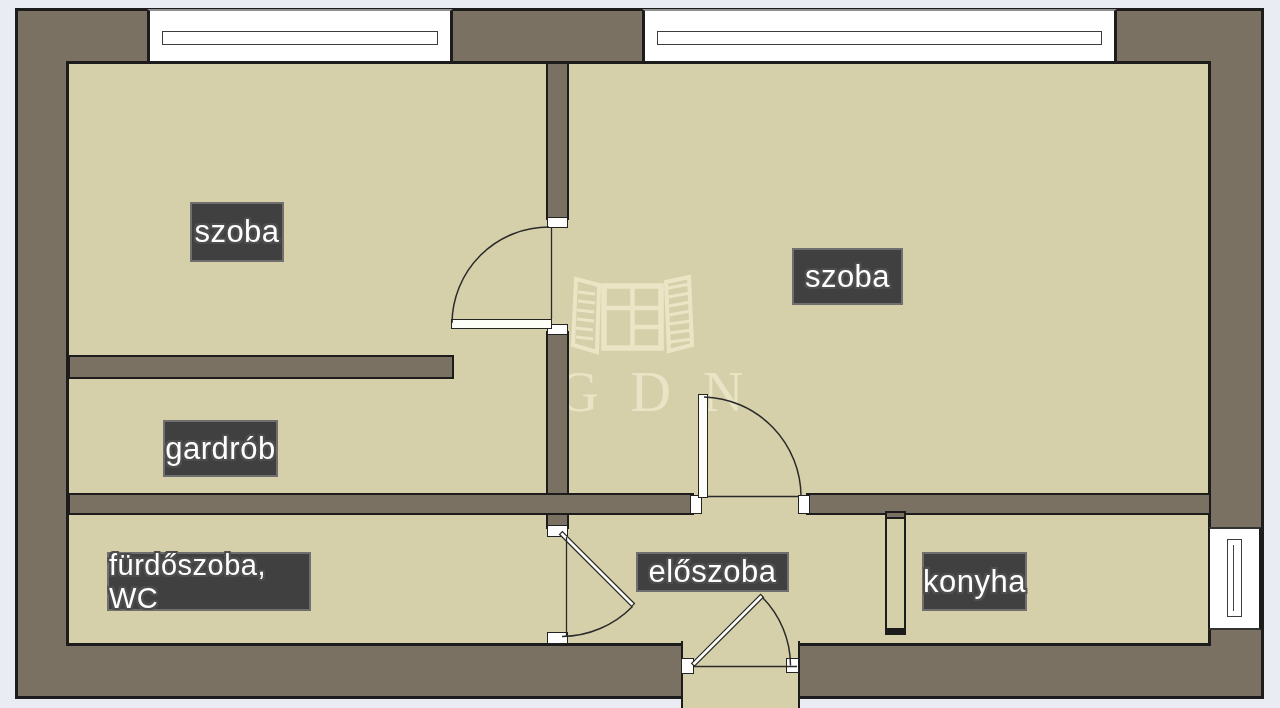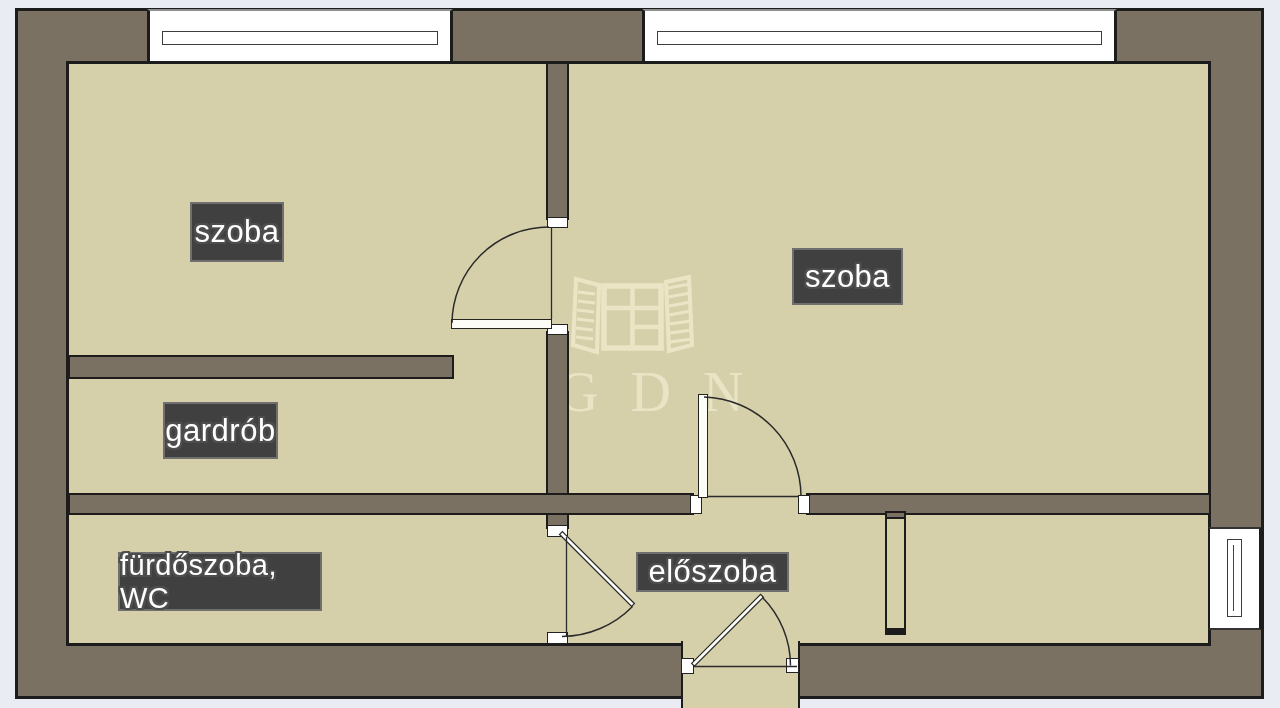--- a/index.html
+++ b/index.html
@@ -113,23 +113,26 @@
       <path d="M762.5 597.5 A97 97 0 0 1 790.5 665.5" fill="none" stroke-width="1.5"></path>
     </g>
   </svg>
 
   <div class="abs room-label" style="left:190px;top:202px;width:94px;height:60px;">
     <span>szoba</span>
   </div>
   <div class="abs room-label" style="left:792px;top:248px;width:111px;height:57px;">
     <span>szoba</span>
   </div>
-  <div class="abs room-label" style="left:163px;top:402px;width:115px;height:57px;text-align:center;">
+  <div class="abs room-label" style="left:163px;top:420px;width:115px;height:57px;text-align:center;">
     <span>gardrób</span>
   </div>
-  <div class="abs room-label" style="left:118px;top:552px;width:204px;height:59px;font-size:29px;">
+  <div class="abs room-label" style="left:107px;top:552px;width:204px;height:59px;font-size:29px;">
     <span>fürdőszoba, WC</span>
   </div>
   <div class="abs room-label" style="left:636px;top:552px;width:153px;height:40px;">
     <span>előszoba</span>
   </div>
+  <div class="abs room-label" style="left:922px;top:552px;width:105px;height:59px;">
+    <span>konyha</span>
+  </div>
 
 </div>
 
 </body></html>

